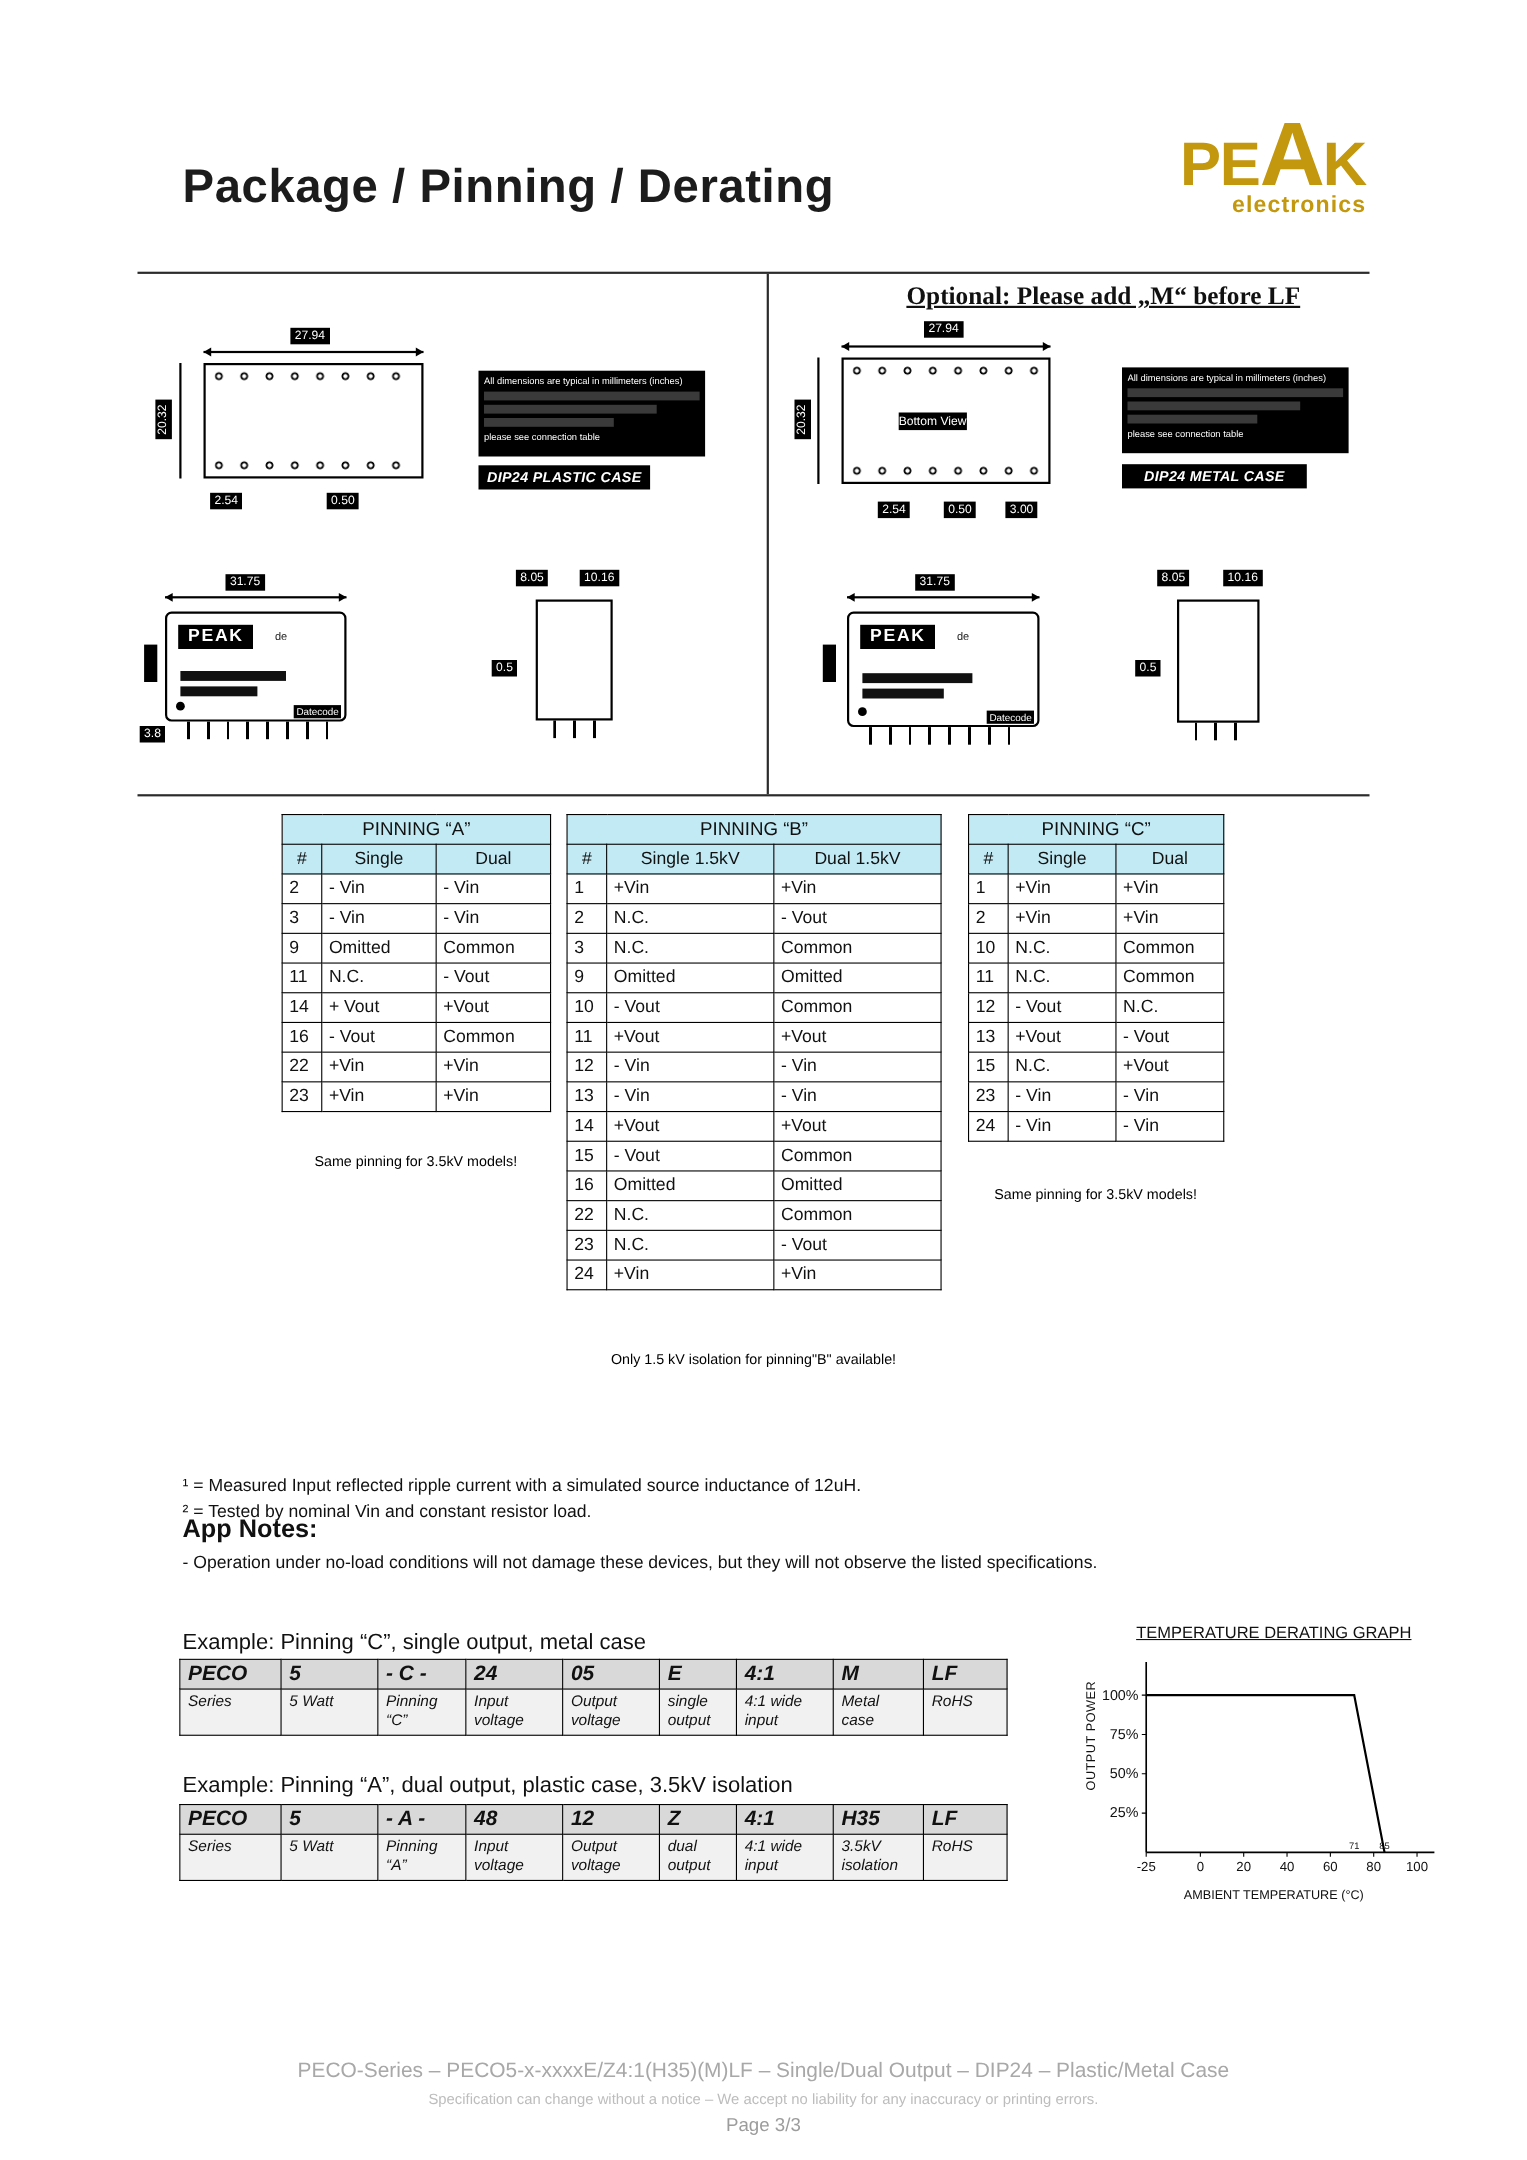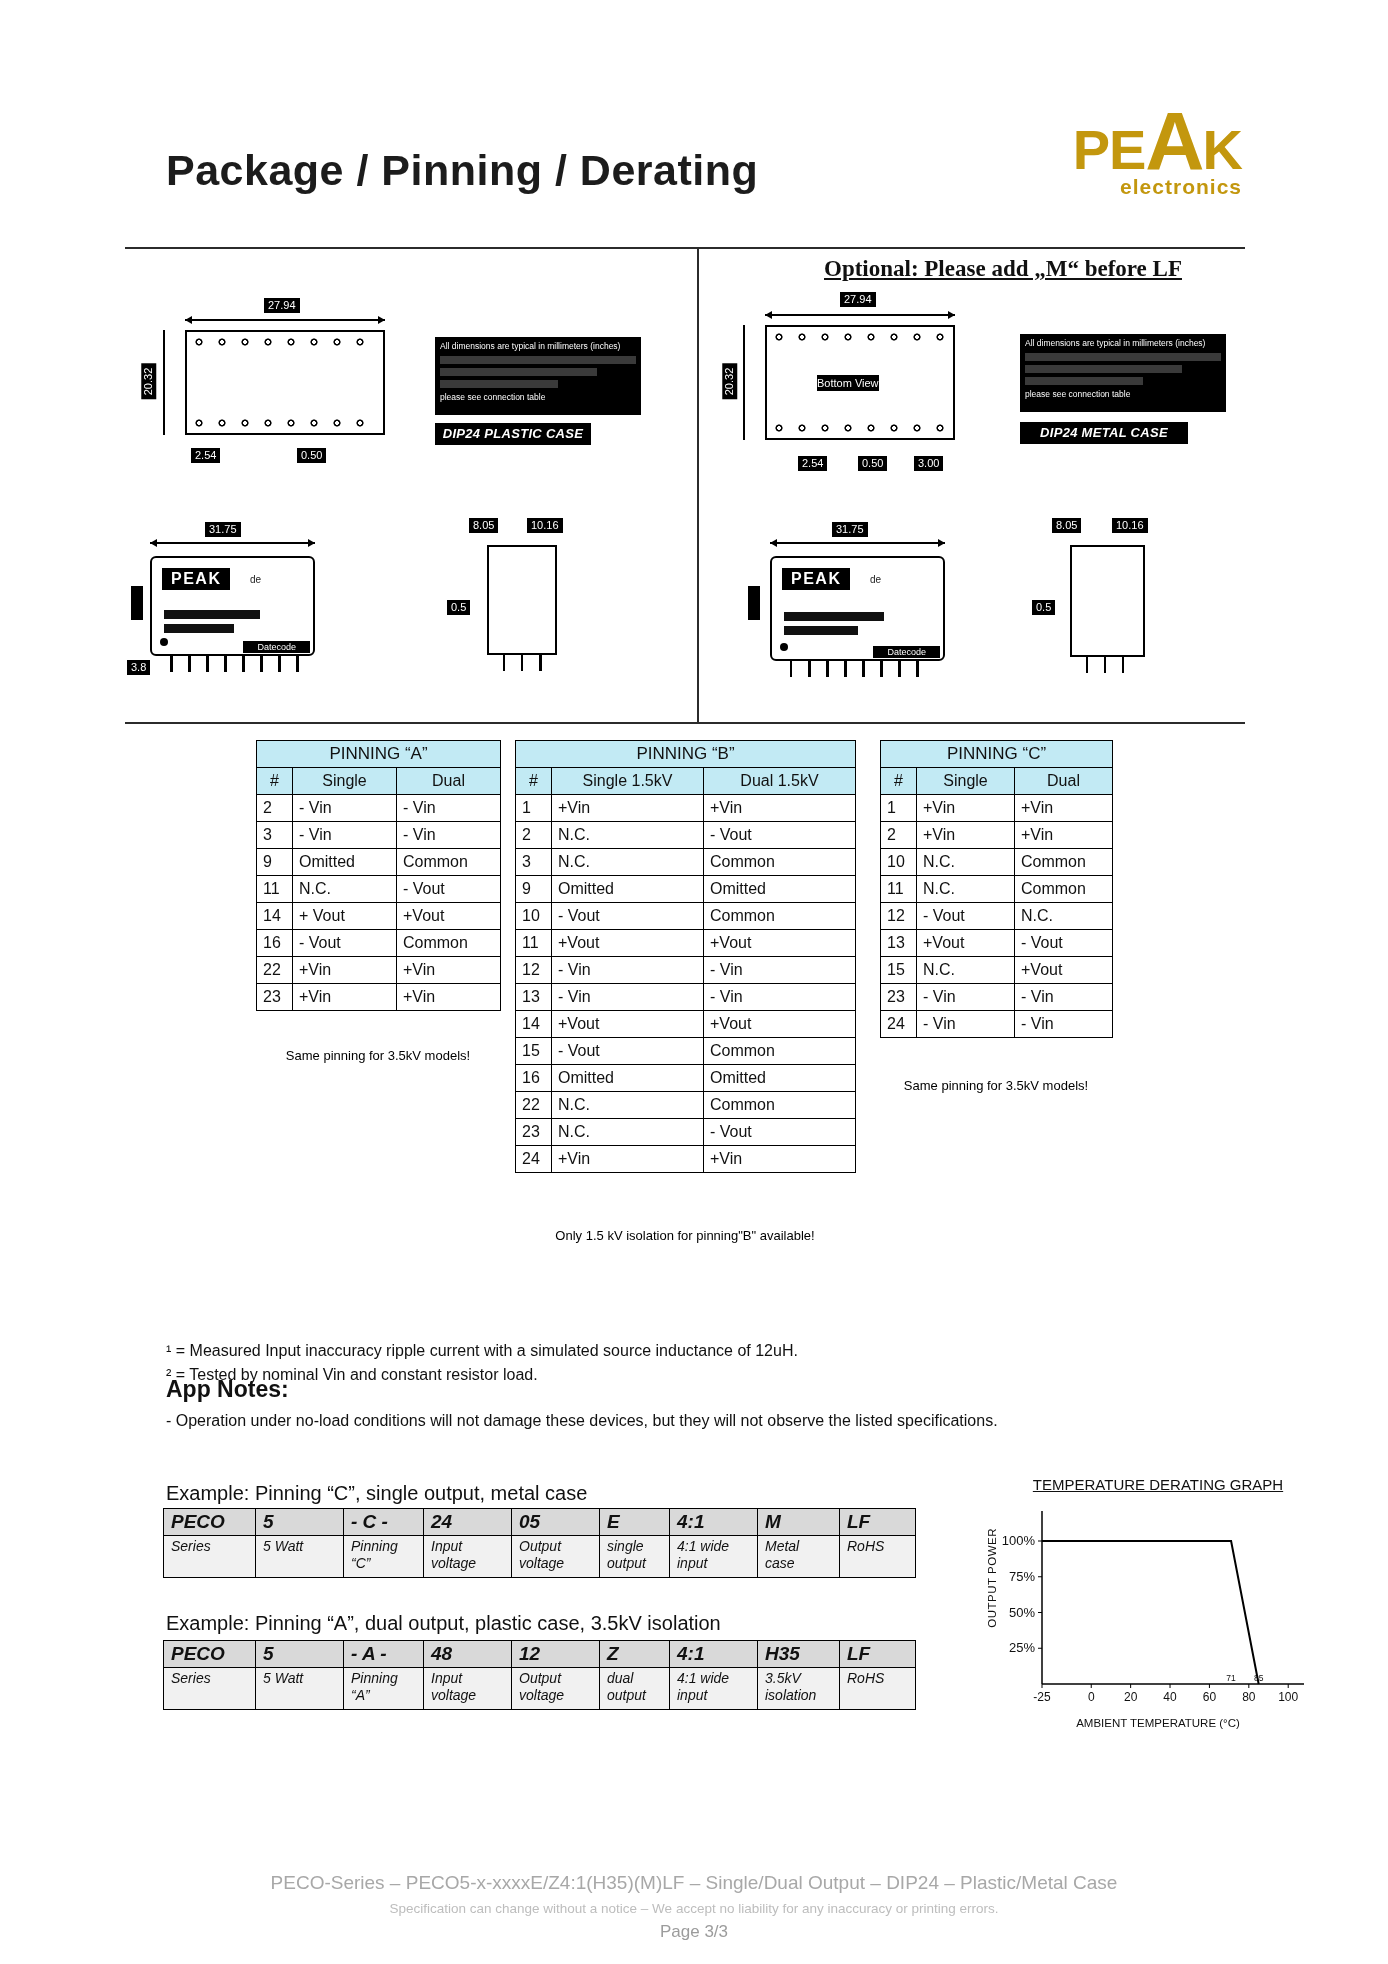--- a/index.html
+++ b/index.html
@@ -43,21 +43,21 @@
   .info-line{font-size:8.5px;line-height:11px;white-space:nowrap;overflow:hidden;}
   .info-bar{height:8px;background:#3a3a3a;margin:4px 0;}
   .info-bar.w80{width:80%;}
   .info-bar.w60{width:60%;}
   .case-bar{position:absolute;background:#000;color:#fff;font-weight:bold;font-style:italic;font-size:13px;height:22px;line-height:22px;text-align:center;letter-spacing:0.3px;}
   .bview-tag{position:absolute;background:#000;color:#fff;font-size:11px;padding:2px 0;}
   .peak-chip{position:absolute;left:10px;top:10px;background:#000;color:#fff;font-weight:bold;font-size:16px;letter-spacing:1.5px;padding:2px 9px;}
   .de-frag{position:absolute;left:98px;top:16px;font-size:10px;color:#222;}
   .mbar{position:absolute;height:9px;background:#111;}
   .p1dot{position:absolute;left:8px;bottom:8px;width:8px;height:8px;border-radius:50%;background:#000;}
-  .datecode{position:absolute;right:3px;bottom:1px;background:#000;color:#fff;font-size:9px;padding:1px 14px;}
+  .datecode{position:absolute;right:3px;bottom:1px;background:#000;color:#fff;font-size:9px;padding:1px 2px;}
   .blob{position:absolute;background:#000;}
   .blob.v{width:12px;height:34px;}
 
   
   .pin-table{position:absolute;border-collapse:collapse;table-layout:fixed;background:#fff;}
   .pin-table th,.pin-table td{border:1.5px solid #000;font-size:16px;font-weight:normal;padding:1px 6px;height:27px;text-align:left;}
   .pin-table .tbl-title{background:var(--cyan);text-align:center;font-size:17px;}
   .pin-table .sub{background:var(--cyan);text-align:center;}
   .tbl-note{position:absolute;font-size:13px;text-align:center;color:#000;}
 
@@ -404,21 +404,21 @@
         <tr>
         <td>24</td>
         <td>- Vin</td>
         <td>- Vin</td>
       </tr>
       </tbody>
   </table>
   <div class="tbl-note" style="left:880px;top:1078px;width:232px">Same pinning for 3.5kV models!</div>
 
   <div class="app-heading" style="left:166px;top:1376px">App Notes:</div>
-  <div class="app-note" style="left:166px;top:1342px">¹ = Measured Input inaccuracy ripple current with a simulated source inductance of 12uH.</div>
+  <div class="app-note" style="left:166px;top:1342px">¹ = Measured Input reflected ripple current with a simulated source inductance of 12uH.</div>
   <div class="app-note" style="left:166px;top:1366px">² = Tested by nominal Vin and constant resistor load.</div>
   <div class="app-note" style="left:166px;top:1412px">- Operation under no-load conditions will not damage these devices, but they will not observe the listed specifications.</div>
 
   <div class="ex-title" style="left:166px;top:1482px">Example: Pinning “C”, single output, metal case</div>
   <table class="ex-table" style="left:163px;top:1508px;width:752px">
     <colgroup>
       <col style="width:92px">
         <col style="width:88px">
         <col style="width:80px">
         <col style="width:88px">

